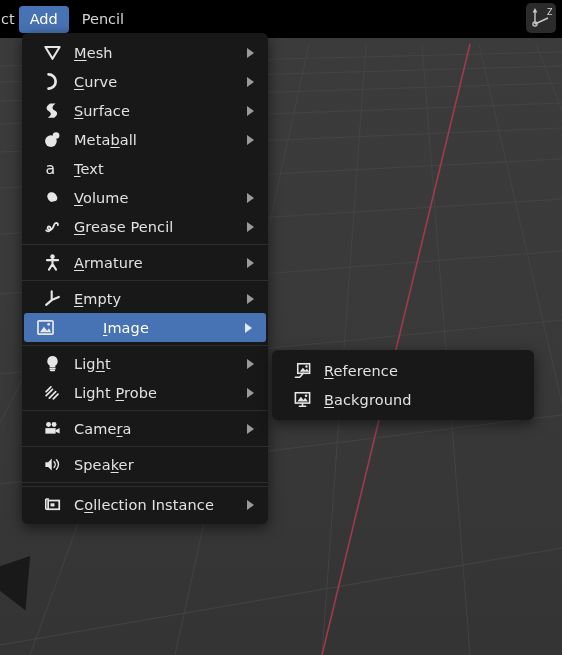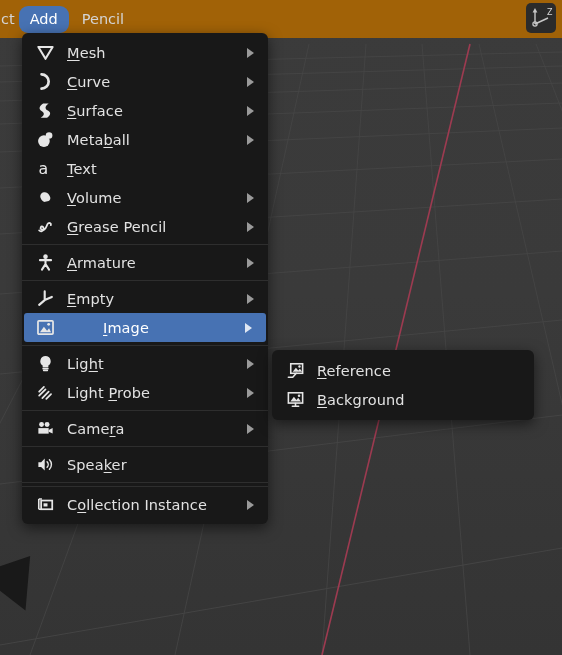--- a/index.html
+++ b/index.html
@@ -35,30 +35,30 @@
     border-right: 30px solid transparent;
     border-bottom: 46px solid #191919;
     transform: rotate(38deg);
   }
 
   
   #header {
     position: absolute;
     left: 0; top: 0;
     width: 562px; height: 38px;
-    background: #a16207;
+    background: #000000;
     display: flex;
     align-items: center;
     z-index: 40;
   }
   .hdr-item {
     font-size: 14.5px;
     color: #d4d4d4;
     padding: 5px 11px 6px 11px;
-    border-radius: 9px;
+    border-radius: 4px;
     margin-right: 2px;
     white-space: nowrap;
   }
   #hdr-truncated {
     color: #d4d4d4;
     font-size: 14.5px;
     padding-left: 1px;
     padding-right: 4px;
   }
   .hdr-item.active {
@@ -97,20 +97,21 @@
     padding: 6px 16px 6px 0;
   }
 
   .menu-row {
     position: relative;
     display: flex;
     align-items: center;
     height: 29px;
     padding: 0 8px 0 10px;
     box-sizing: border-box;
+    margin-left: 7px;
   }
   .menu-row.selected {
     background: #4772b3;
     border-radius: 3px;
     margin: 0 2px;
     padding-left: 8px;
     gap: 36px;
   }
   .menu-row .ico {
     width: 26px;

